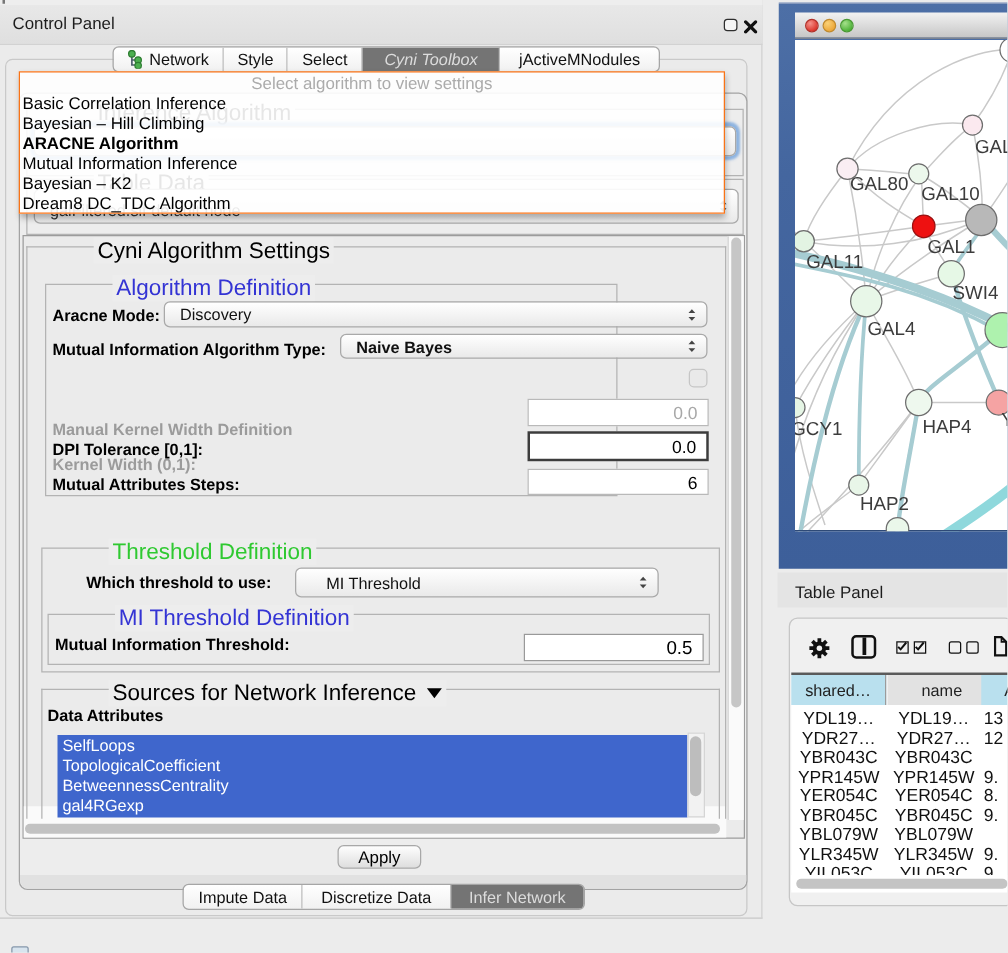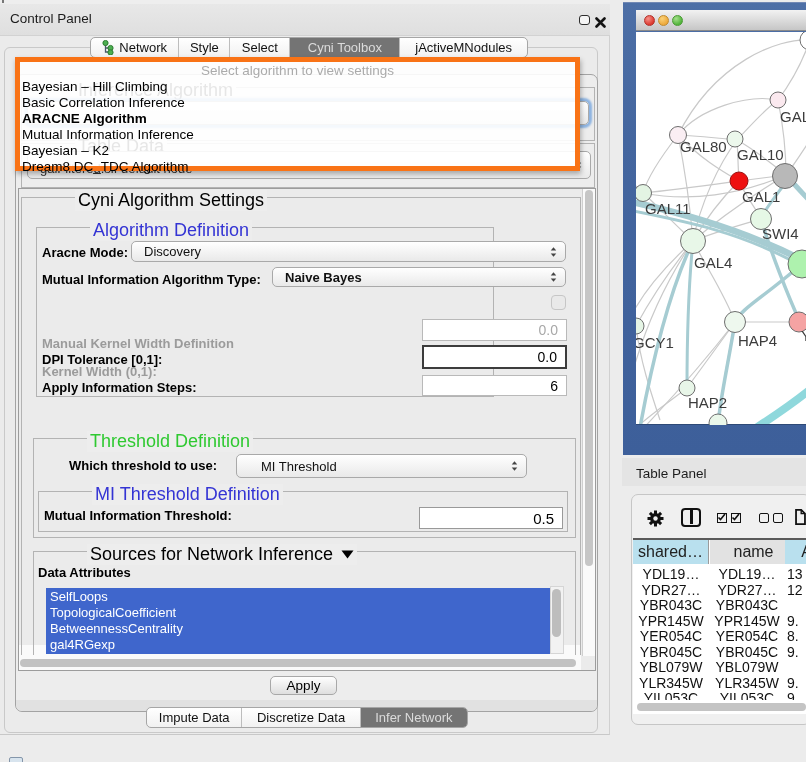--- a/index.html
+++ b/index.html
@@ -34,35 +34,35 @@
 .blue > span { color:#3434d4; }
 .green > span { color:#2fc931; }
 
 .combo { position:absolute; background:linear-gradient(#ffffff,#e9e9e9); border:1px solid #a9a9a9; border-radius:5px; font-size:13px; color:#111; display:flex; align-items:center; padding-left:12px; }
 .combo .arr { position:absolute; right:8px; top:50%; transform:translateY(-50%); width:7px; height:12px; }
 .bl { font-weight:bold; font-size:13px; color:#000; position:absolute; white-space:nowrap;}
 .gr { color:#9b9b9b !important;margin-top:40px; }
 .fld { position:absolute; background:#fff; border:1px solid #b9b9b9; font-size:14px; color:#000; text-align:right; padding-right:8px; display:flex; align-items:center; justify-content:flex-end; }
 
 
-#popup { left:15px; top:57px; width:565px; height:114px; background:rgba(255,255,255,0.9); border:5px solid #f97316; box-shadow:1px 3px 5px rgba(0,0,0,0.3); z-index:50; }
+#popup { left:15px; top:57px; width:565px; height:114px; background:rgba(255,255,255,0.9); border:1px solid #f97316; box-shadow:1px 3px 5px rgba(0,0,0,0.3); z-index:50; }
 #popup .ph { text-align:center; color:#ababab; font-size:13.5px; height:17px; line-height:17px; }
 #popup .li { font-size:13.5px; color:#000; height:16px; line-height:16px; padding-left:2px; }
 
 
 #netwin { left:623px; top:2px; width:183px; height:453px; background:linear-gradient(180deg,#4d6fa6 0%,#44669f 30%,#3d5f9a 100%); border-top:1px solid #7188b4; }
 #nettb { left:636px; top:10px; width:170px; height:21px; background:linear-gradient(#f2f2f2,#c6c6c6); border-bottom:1px solid #8a8a8a; }
 .light { position:absolute; top:5px; width:11px; height:11px; border-radius:50%; }
 #canvas { left:636px; top:32px; width:170px; height:393px; background:#fff; }
 
 
 #tptitle { left:622px; top:458px; width:184px; height:28px; background:#e4e4e4; }
 #tpbox { left:631px; top:494px; width:180px; height:231px; background:#f0f0f0; border:1px solid #c6c6c6; border-radius:7px; }
 #tbl { left:633px; top:538px; width:173px; height:174px; background:#fff; border-top:2px solid #5a5a5a; }
-.hc { position:absolute; top:0; height:24px; font-size:16px; color:#222; display:flex; align-items:center; justify-content:center; border-right:1px solid #9b9b9b; }
+.hc { position:absolute; top:0; height:24px; font-size:13px; color:#222; display:flex; align-items:center; justify-content:center; border-right:1px solid #9b9b9b; }
 .row { position:absolute; width:173px; height:15.5px; font-size:14px; color:#111; }
 .c1 { position:absolute; left:0; width:76px; text-align:center; }
 .c2 { position:absolute; left:77px; width:74px; text-align:center; }
 .c3 { position:absolute; left:152px; width:21px; text-align:left; padding-left:2px;}
 </style>
 </head>
 <body>
 <div id="stage">
 
   <div class="abs" id="cpwin"></div>
@@ -81,21 +81,21 @@
   <div class="abs seg" id="toptabs">
     <div class="it" style="width:90px;"><svg width="13" height="15" viewBox="0 0 13 15" style="margin-right:4px;">
           <path d="M3.5 3 V12 H7" stroke="#4a5a6a" stroke-width="1.3" fill="none"></path>
           <path d="M3.5 8 H7" stroke="#4a5a6a" stroke-width="1.3"></path>
           <circle cx="3.5" cy="3" r="2.6" fill="#4caf50" stroke="#2e7d32"></circle>
           <circle cx="8.5" cy="8" r="2.6" fill="#4caf50" stroke="#2e7d32"></circle>
           <circle cx="8.5" cy="12.4" r="2.6" fill="#4caf50" stroke="#2e7d32"></circle>
         </svg>Network</div>
     <div class="it" style="width:52px;">Style</div>
     <div class="it" style="width:61px;">Select</div>
-    <div class="it sel" style="width:112px;">Cyni Toolbox</div>
+    <div class="it sel" style="width:112px;font-style:italic;">Cyni Toolbox</div>
     <div class="it" style="width:129px;">jActiveMNodules</div>
   </div>
 
   <div class="grp" style="left:21px; top:87px; width:574px; height:54px;">
       <span>Inference Algorithm</span>
     </div>
   <div class="combo" style="left:27px; top:101px; width:562px; height:24px; box-shadow:0 0 2px 3px rgba(110,160,220,0.75);"></div>
   <div class="grp" style="left:21px; top:143px; width:574px; height:45px;">
       <span>Table Data</span>
     </div>
@@ -134,21 +134,21 @@
         <path d="M4.5 1 L8 5 H1 Z" fill="#444"></path>
         <path d="M4.5 13 L1 9 H8 Z" fill="#444"></path>
       </svg>
   </div>
   <div class="bl gr" style="left:42px; top:296px;">Manual Kernel Width Definition</div>
   <div class="abs" style="left:551px; top:295px; width:15px; height:15px; border:1px solid #c6c6c6; border-radius:4px; background:#e9e9e9;"></div>
   <div class="bl gr" style="left:42px; top:324px;">Kernel Width (0,1):</div>
   <div class="fld" style="left:422px; top:319px; width:145px; height:22px; color:#a8a8a8;">0.0</div>
   <div class="bl" style="left:42px; top:352px;">DPI Tolerance [0,1]:</div>
   <div class="fld" style="left:422px; top:345px; width:145px; height:24px; border:2px solid #3c3c3c;">0.0</div>
-  <div class="bl" style="left:42px; top:380px;">Apply Information Steps:</div>
+  <div class="bl" style="left:42px; top:380px;">Mutual Attributes Steps:</div>
   <div class="fld" style="left:422px; top:375px; width:145px; height:21px;">6</div>
 
 
   <div class="grp green" style="left:33px; top:438px; width:543px; height:100px;">
       <span>Threshold Definition</span>
     </div>
   <div class="bl" style="left:69px; top:458px;">Which threshold to use:</div>
   <div class="combo" style="left:236px; top:454px; width:291px; height:24px; padding-left:24px;">MI Threshold
     <svg class="arr" viewBox="0 0 9 14">
         <path d="M4.5 1 L8 5 H1 Z" fill="#444"></path>
@@ -179,22 +179,22 @@
   <div class="abs seg" id="bottabs">
     <div class="it" style="width:96px;">Impute Data</div>
     <div class="it" style="width:119px;">Discretize Data</div>
     <div class="it sel" style="width:107px;">Infer Network</div>
   </div>
 
   <div class="abs" style="left:9px; top:757px; width:14px; height:10px; background:#d8e4ee; border:1px solid #8496aa; border-radius:2px;"></div>
 
   <div class="abs" id="popup">
     <div class="ph">Select algorithm to view settings</div>
+    <div class="li">Basic Correlation Inference</div>
     <div class="li">Bayesian – Hill Climbing</div>
-    <div class="li">Basic Correlation Inference</div>
     <div class="li" style="font-weight:bold;">ARACNE Algorithm</div>
     <div class="li">Mutual Information Inference</div>
     <div class="li">Bayesian – K2</div>
     <div class="li">Dream8 DC_TDC Algorithm</div>
   </div>
 
   <div class="abs" id="netwin"></div>
   <div class="abs" id="nettb">
     <div class="light" style="left:8px; background:radial-gradient(circle at 35% 30%, #f59189, #dd3a30 70%); border:1px solid #b2312a;"></div>
     <div class="light" style="left:22px; background:radial-gradient(circle at 35% 30%, #fad177, #eda93c 70%); border:1px solid #c08a2e;"></div>

